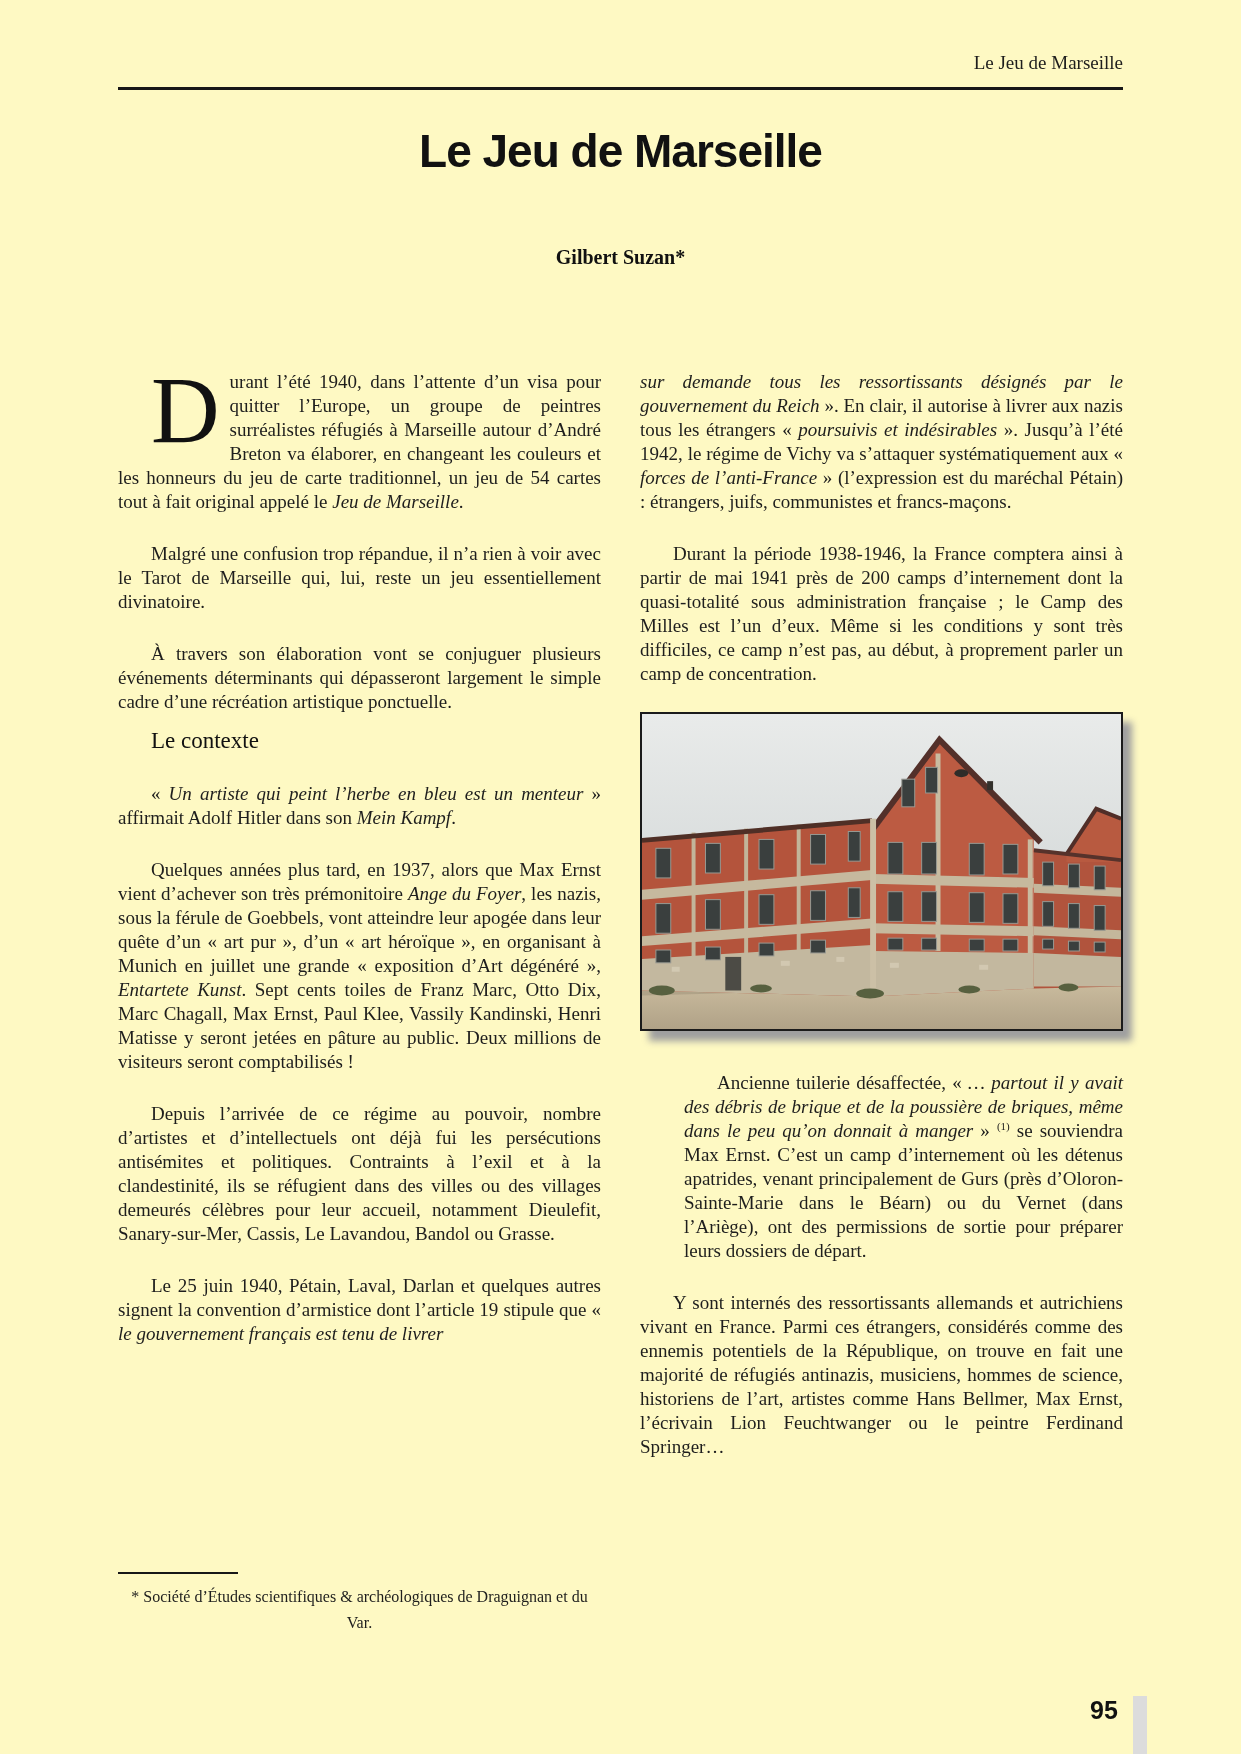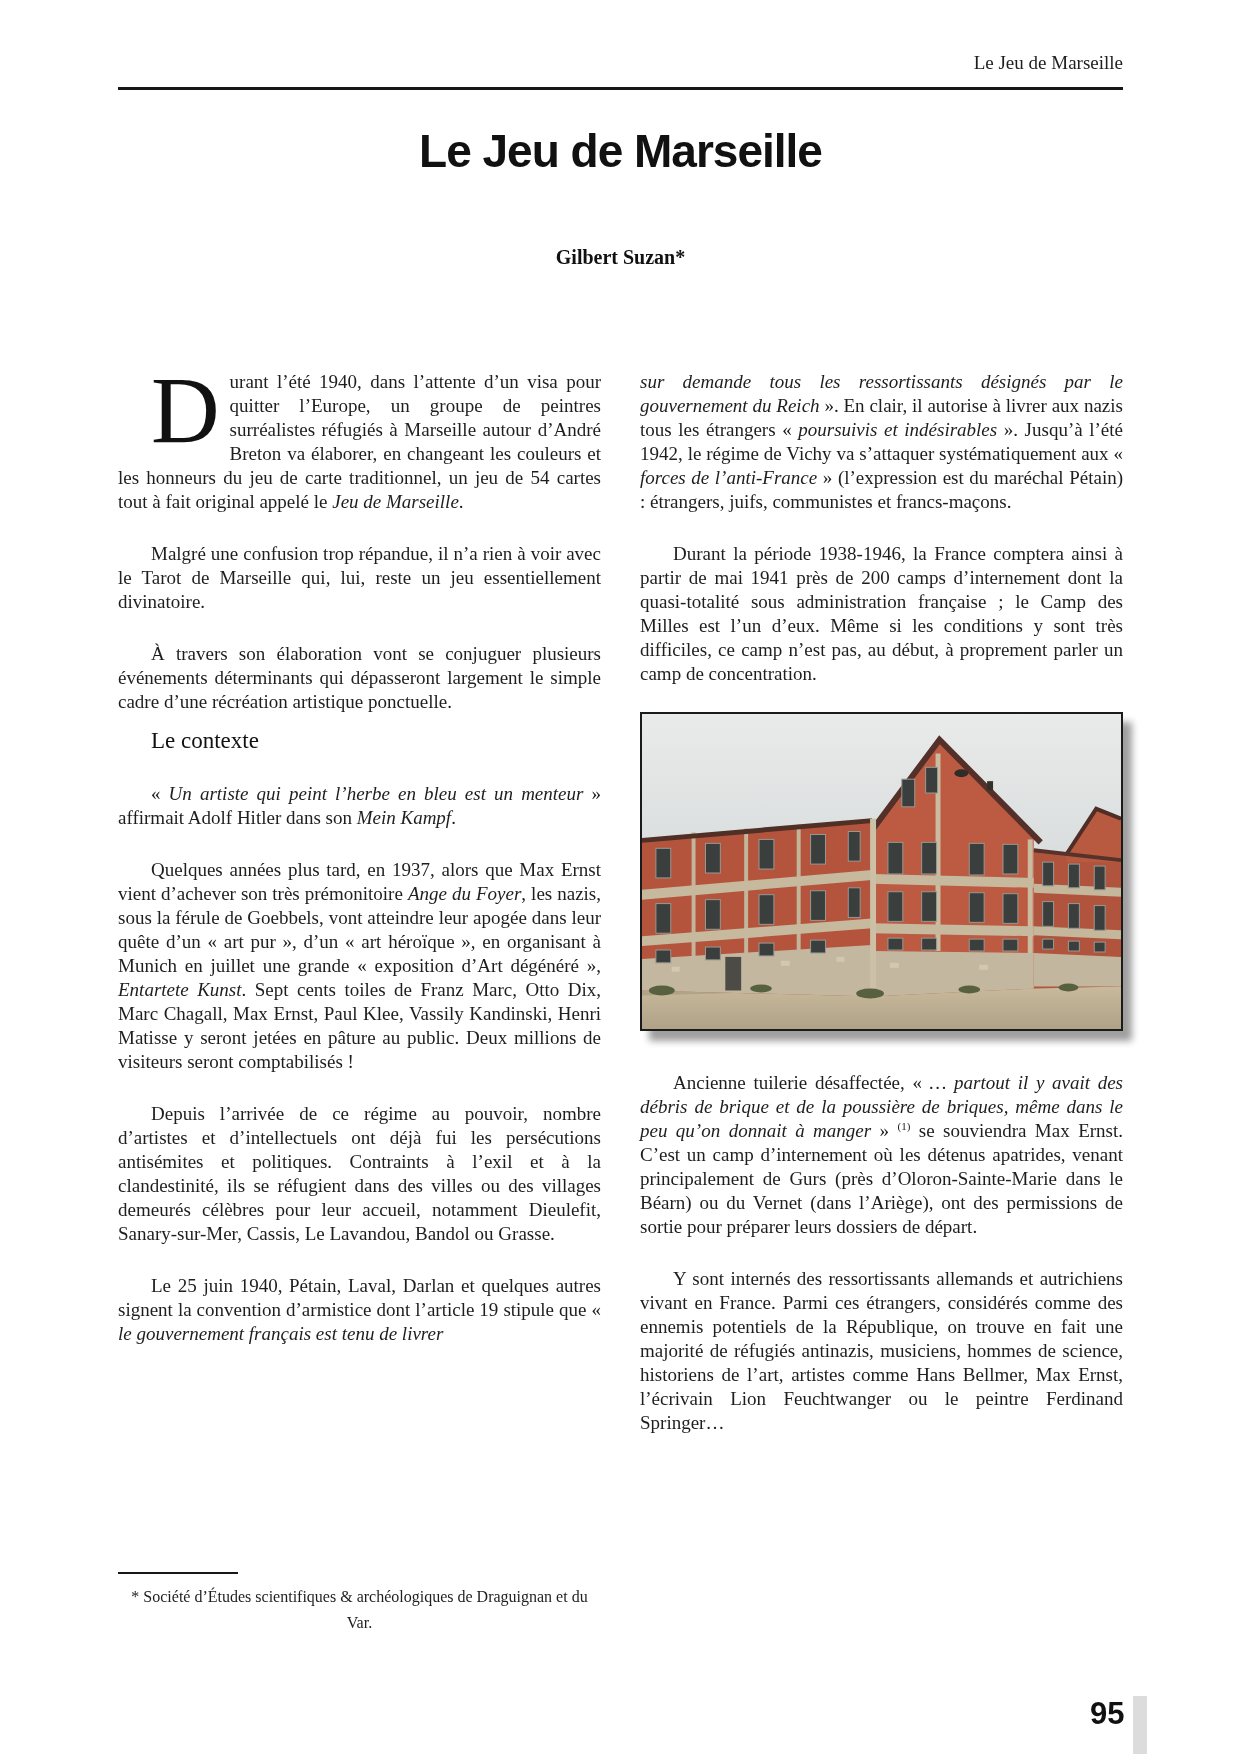--- a/index.html
+++ b/index.html
@@ -1,18 +1,18 @@
 <!DOCTYPE html>
 <html><head>
 <meta charset="utf-8">
 <style>
   html,body{margin:0;padding:0;background:#e8e8e8;}
   .page{
     position:relative;width:1241px;height:1754px;margin:0 auto;
-    background:#ffffff;color:#1e1e1d;
+    background:#fef9c3;color:#1e1e1d;
     font-family:"Liberation Serif",serif;overflow:hidden;
   }
   .running-header{position:absolute;top:52px;left:118px;width:1005px;text-align:right;font-size:19px;}
   .header-rule{position:absolute;top:87px;left:118px;width:1005px;height:3px;background:#171717;}
   .title{position:absolute;top:124px;left:118px;width:1005px;margin:0;text-align:center;
     font-family:"Liberation Sans",sans-serif;font-weight:700;font-size:46px;letter-spacing:-1px;color:#111;}
   .author{position:absolute;top:246px;left:118px;width:1005px;text-align:center;
     font-weight:700;font-size:20px;color:#111;}
   .columns{position:absolute;top:370px;left:118px;width:1005px;display:flex;gap:39px;align-items:flex-start;}
   .col{width:483px;font-size:19px;line-height:24px;text-align:justify;}
@@ -23,23 +23,23 @@
   .dropcap{float:left;font-size:95px;line-height:76px;height:78px;margin:3px 10px 0 33px;color:#111;}
   .section-heading{font-size:29px;font-weight:700;margin:38px 0 0 33px;color:#111;line-height:36px;}
   .sub-heading{font-size:23px;font-weight:400;margin:14px 0 0 33px;color:#111;line-height:26px;}
   .footnote{position:absolute;left:0;top:1202px;width:483px;}
   .footnote-rule{width:120px;height:2px;background:#171717;margin:0 0 10px;}
   .footnote-text{margin:0;font-size:16px;line-height:26px;text-align:center;}
   .photo-figure{margin:26px 0 0;}
   .photo-frame{width:479px;height:315px;border:2px solid #1b1b1b;box-shadow:9px 10px 7px #9f9f9f;background:#dfe3e3;}
   .photo-frame svg{display:block;width:100%;height:100%;}
   .caption{margin-top:22px;text-align:center;font-size:19px;color:#8d8d8d;line-height:24px;}
-  .para.after-caption{margin-top:40px;}
+  .para.after-caption{margin-top:40px;margin-left:44px;}
   .page-number{position:absolute;top:1696px;left:1090px;font-family:"Liberation Sans",sans-serif;
-    font-weight:700;font-size:31px;color:#111;}
+    font-weight:700;font-size:25px;color:#111;}
   .page-edge-bar{position:absolute;top:1696px;left:1133px;width:14px;height:58px;background:#dcdcdc;}
   sup{font-size:11px;vertical-align:7px;line-height:0;}
   i{font-style:italic;}
 </style>
 </head>
 <body>
 
 <div class="page">
 
   <div class="running-header">Le Jeu de Marseille</div>

